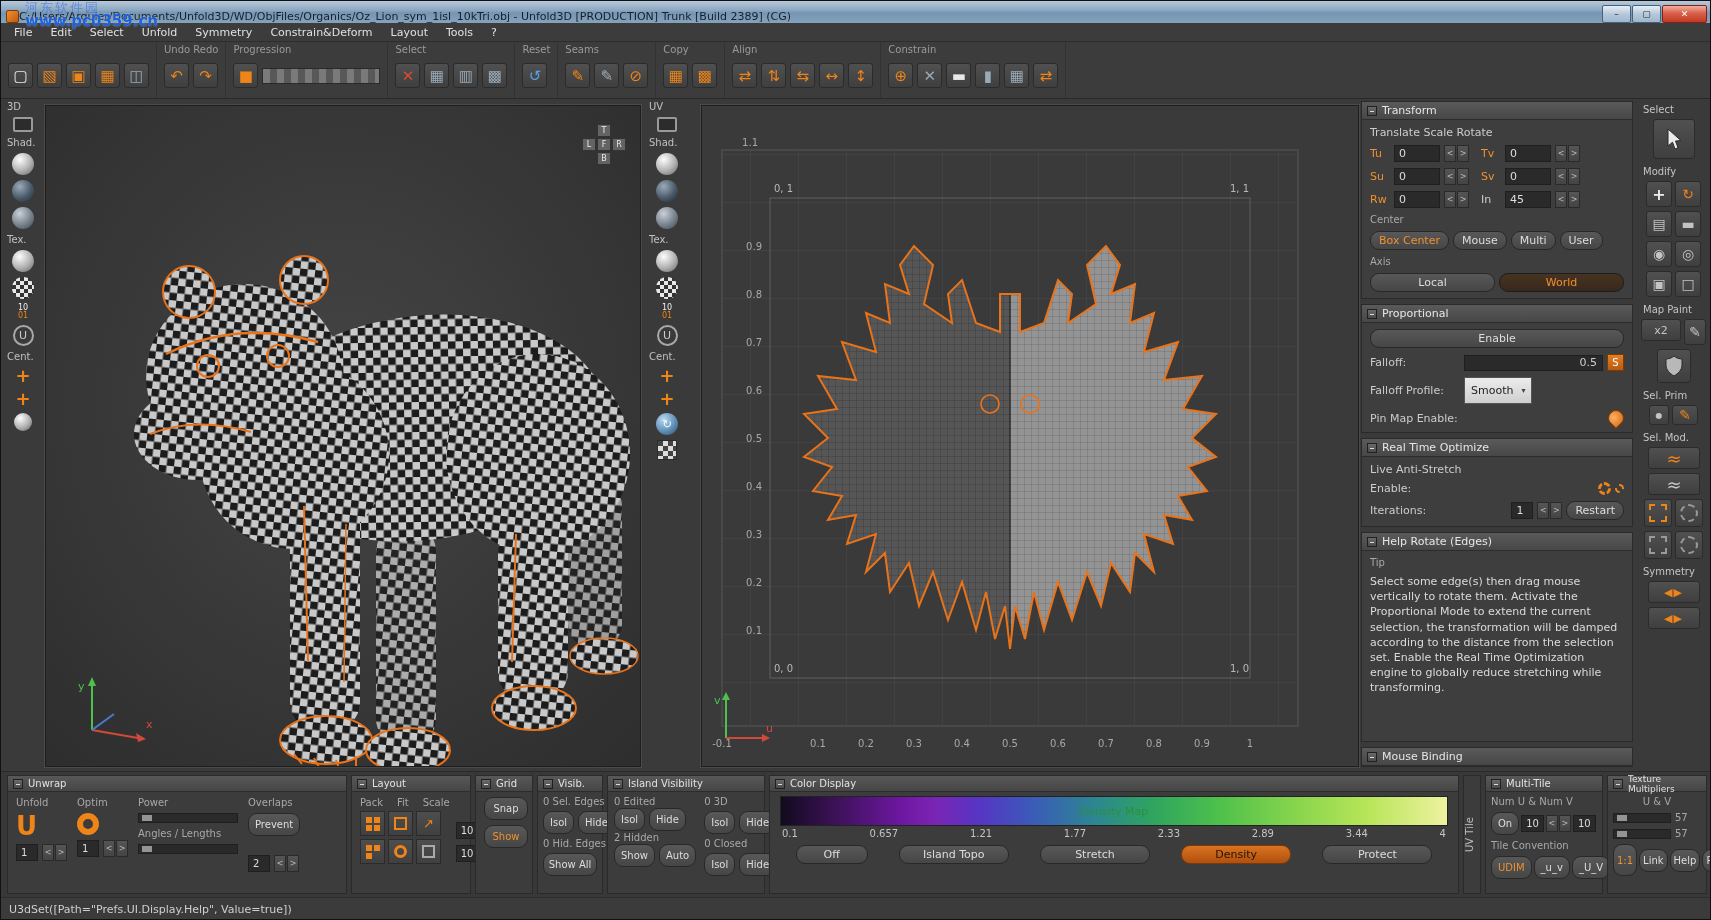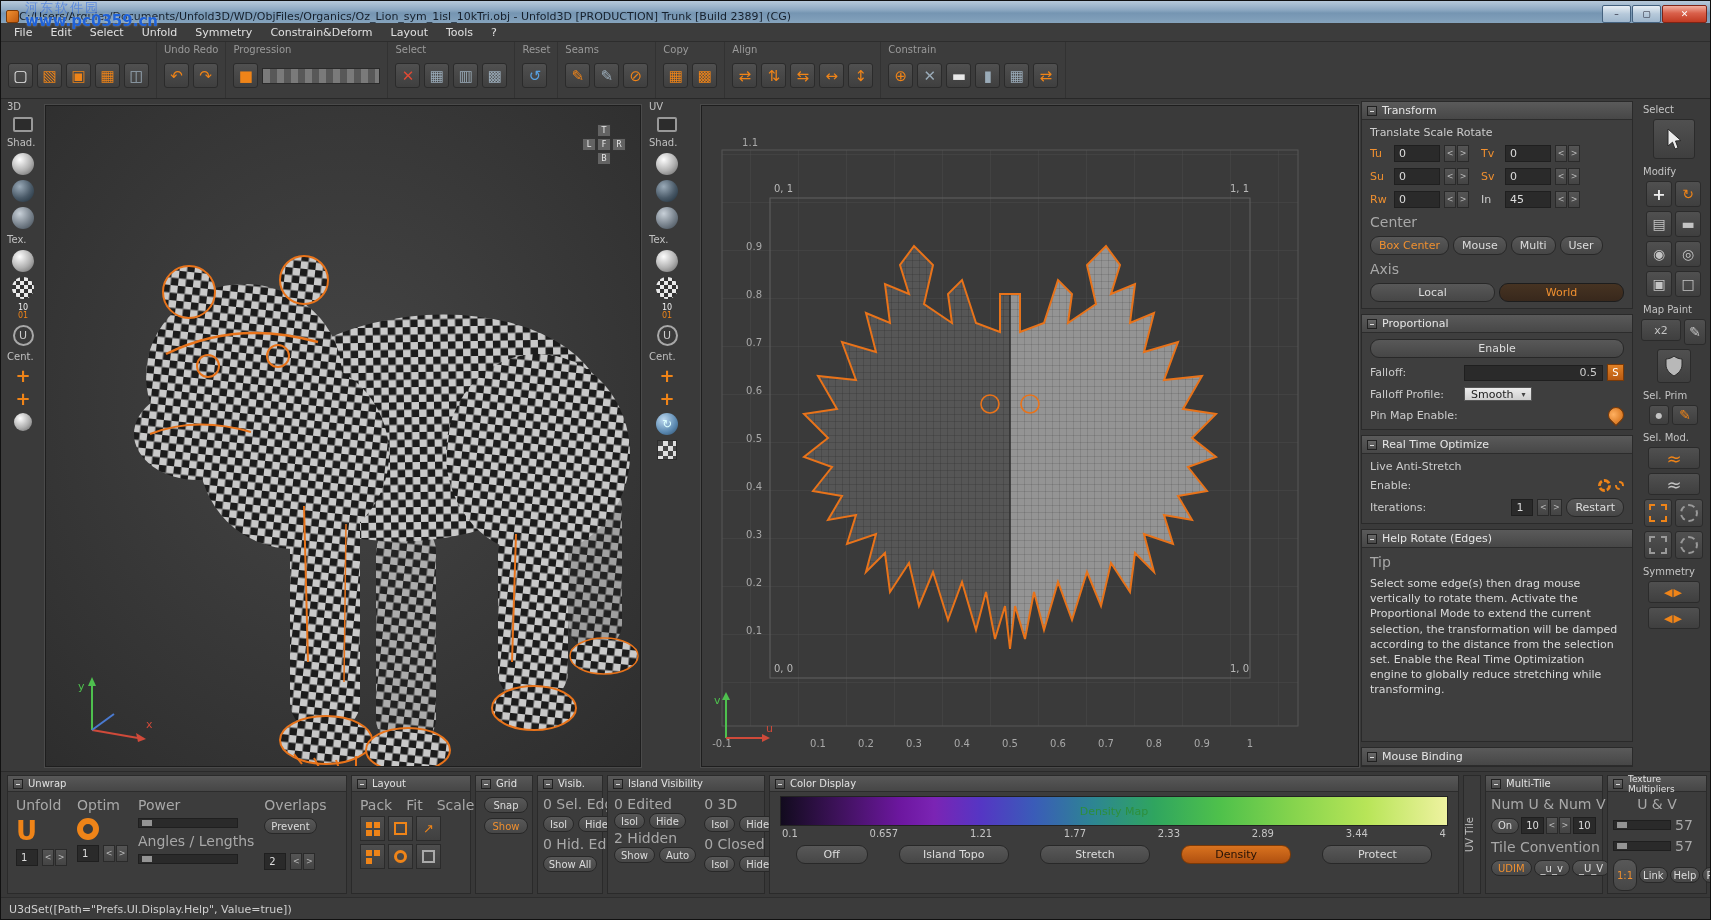--- a/index.html
+++ b/index.html
@@ -53,35 +53,35 @@
   #rcol{display:flex;flex-direction:column;gap:5px}
   .rpanel{width:272px;background:#3e3e3e;border:1px solid #2a2a2a}
   .phead{height:18px;background:linear-gradient(#5a5a5a,#474747);border-bottom:1px solid #2c2c2c;display:flex;align-items:center;gap:5px;padding:0 5px;color:#e6e6e6}
   .dashico{width:10px;height:10px;border:1px solid #202020;background:linear-gradient(#6a6a6a,#4a4a4a);position:relative;flex:none}
   .dashico::after{content:"";position:absolute;left:2px;right:2px;top:4px;height:1px;background:#ddd}
   .pbody{padding:6px 8px;display:flex;flex-direction:column;gap:6px}
   .row{display:flex;align-items:center;gap:4px}
   .flab{color:#cccccc;white-space:nowrap}
   .flab.o{color:#f09030}
   .w18{width:20px}.w90{width:90px}
-  .sl{color:#a8a8a8;font-size:14px;white-space:nowrap}
+  .sl{color:#a8a8a8;font-size:10px;white-space:nowrap}
   .nfield{background:#2a2a2a;border:1px solid #1f1f1f;min-width:46px;height:17px;display:flex;align-items:center;padding:0 4px;color:#ddd}
   .nfield.tiny{min-width:22px}
   .spn{display:flex;gap:1px}
   .spn b{width:12px;height:17px;background:linear-gradient(#555,#444);border:1px solid #2a2a2a;display:flex;align-items:center;justify-content:center;font-size:8px;color:#bbb;font-weight:normal}
   .gbtn{background:linear-gradient(#585858,#464646);border:1px solid #282828;border-radius:9px;height:19px;display:inline-flex;align-items:center;justify-content:center;padding:0 8px;color:#ddd;white-space:nowrap}
   .gbtn.oT{color:#f09030}
   .gbtn.oB{background:linear-gradient(#463322,#38281c);color:#f09030;border-color:#1d1d1d}
   .gbtn.obg{background:linear-gradient(#d9731f,#b05010);color:#241206;border-color:#7a3a08}
   .gbtn.full{flex:1}
-  .gbtn.sm{height:16px;padding:0 6px;font-size:10px}
+  .gbtn.sm{height:23px;padding:0 6px;font-size:10px}
   .spacer{flex:1}
   .fslider{flex:1;height:16px;background:#2a2a2a;border:1px solid #1f1f1f;display:flex;align-items:center;justify-content:flex-end;padding:0 5px;color:#ccc}
   .sbtn{width:17px;height:17px;background:linear-gradient(#e08025,#b85a12);color:#fff;display:flex;align-items:center;justify-content:center;font-size:10px;border:1px solid #7a3a08}
-  .dropdown{background:linear-gradient(#ececec,#cfcfcf);color:#222;border:1px solid #555;height:14px;display:flex;align-items:center;gap:8px;padding:0 6px}
+  .dropdown{background:linear-gradient(#ececec,#cfcfcf);color:#222;border:1px solid #555;height:27px;display:flex;align-items:center;gap:8px;padding:0 6px}
   .dropdown .caret{font-size:8px;color:#444}
   .pinico{width:16px;height:16px;border-radius:50% 50% 50% 0;background:radial-gradient(circle at 40% 35%,#ffb060,#d06a12);transform:rotate(-45deg);border:1px solid #7a3a08}
   .gear{width:13px;height:13px;border:3px dashed #ef8418;border-radius:50%}
   .helptext{color:#dadada;font-size:11px;line-height:1.38}
   
   #fr{display:flex;flex-direction:column;align-items:center;gap:4px;background:#3a3a3a}
   .vlab2{align-self:flex-start;padding-left:6px;font-size:10px;color:#c4c4c4;margin-top:3px;white-space:nowrap}
   .rrow{display:flex;gap:3px}
   .ric{width:26px;height:26px;background:linear-gradient(#505050,#3f3f3f);border:1px solid #2b2b2b;border-radius:3px;display:flex;align-items:center;justify-content:center;font-size:14px;color:#c4c4c4}
   .ric.o{color:#ef8418}

